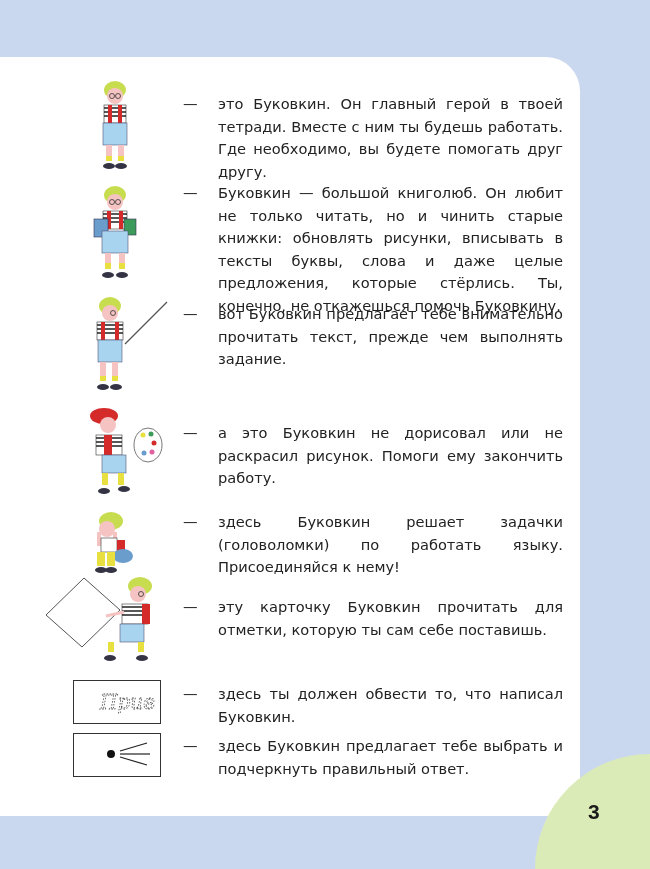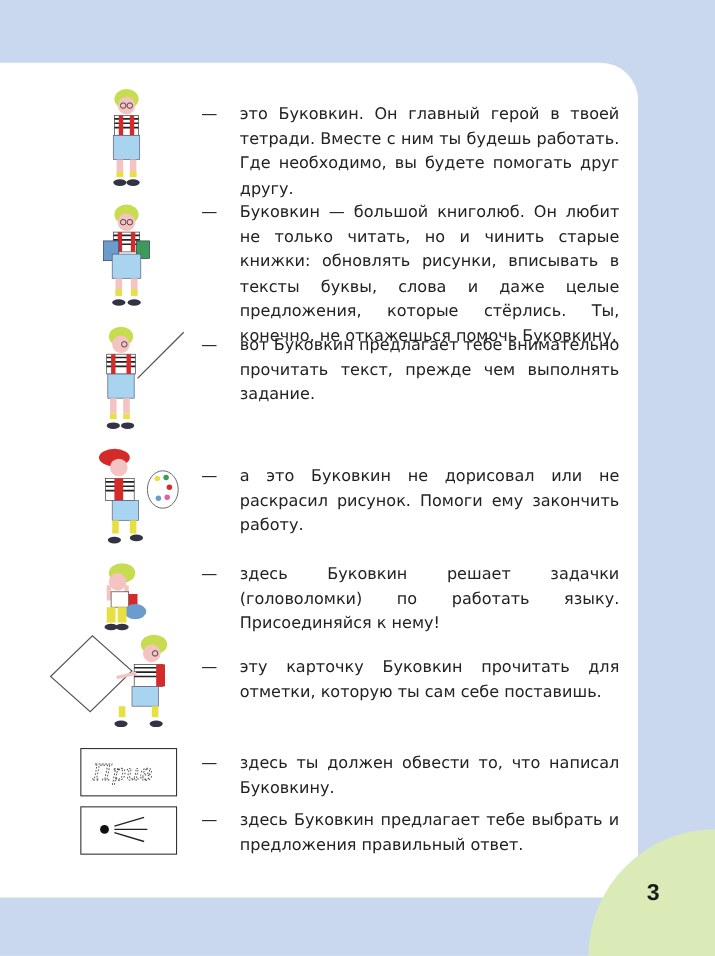--- a/index.html
+++ b/index.html
@@ -4,21 +4,21 @@
 <style>
   html, body { margin:0; padding:0; }
   body { width:650px; height:869px; position:relative; overflow:hidden; background:#cad8ef; font-family:"DejaVu Sans", sans-serif; }
   .panel { position:absolute; left:0; top:57px; width:580px; height:759px; background:#ffffff; border-top-right-radius:34px; }
   .green { position:absolute; left:535px; top:754px; width:230px; height:230px; border-radius:50%; background:#dbebb8; }
   .pagenum { position:absolute; left:588px; top:800px; font-family:"Liberation Sans", sans-serif; font-weight:bold; font-size:21px; color:#1a1a1a; }
   .entry { position:absolute; left:183px; width:380px; font-size:14.6px; line-height:22.5px; color:#222; }
   .entry .dash { position:absolute; left:0; top:0; }
   .entry .txt { display:block; margin-left:35px; text-align:justify; text-align-last:left; }
   .fig { position:absolute; }
-  .boxicon { position:absolute; border:1.5px solid #333; background:#fff; box-sizing:border-box; }
+  .boxicon { position:absolute; border:1.5px solid #333; background:#fff; box-sizing:border-box;padding-left:16px; }
 </style>
 </head>
 <body>
 
 <div class="panel"></div>
 <div class="green"></div>
 <div class="pagenum">3</div>
 
 <svg class="fig" style="left:90px;top:78px" width="50" height="100" viewBox="0 0 50 100">
   <ellipse cx="25" cy="12" rx="11" ry="9" fill="#c8dc50"></ellipse>
@@ -158,18 +158,18 @@
 <div class="entry" style="top:511px;">
   <span class="dash">—</span>
   <span class="txt">здесь Буковкин решает задачки (головоломки) по работать языку. Присоединяйся к нему!</span>
 </div>
 <div class="entry" style="top:596px;">
   <span class="dash">—</span>
   <span class="txt">эту карточку Буковкин прочитать для отметки, которую ты сам себе поставишь.</span>
 </div>
 <div class="entry" style="top:683px;">
   <span class="dash">—</span>
-  <span class="txt">здесь ты должен обвести то, что написал Буковкину.</span>
+  <span class="txt">здесь ты должен обвести то, что написал Буковкин.</span>
 </div>
 <div class="entry" style="top:735px;">
   <span class="dash">—</span>
-  <span class="txt">здесь Буковкин предлагает тебе выбрать и предложения правильный ответ.</span>
+  <span class="txt">здесь Буковкин предлагает тебе выбрать и подчеркнуть правильный ответ.</span>
 </div>
 
 </body></html>

